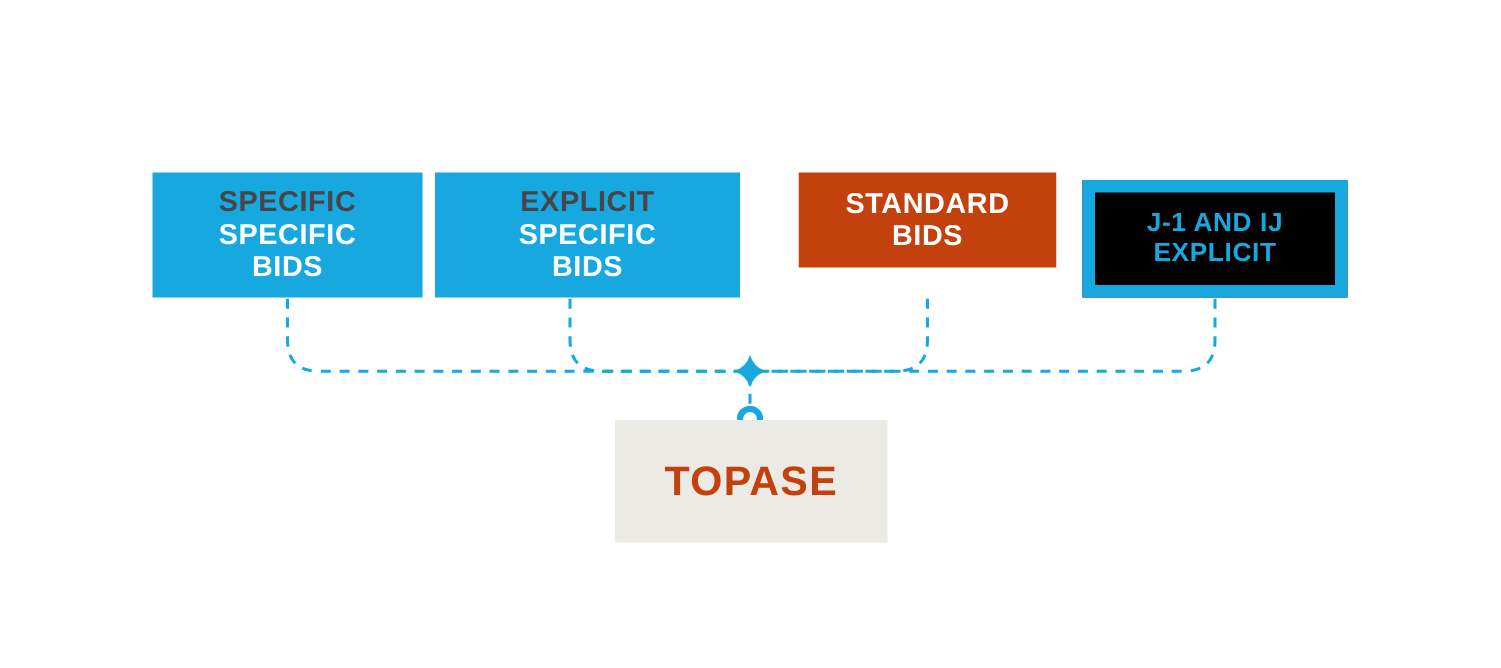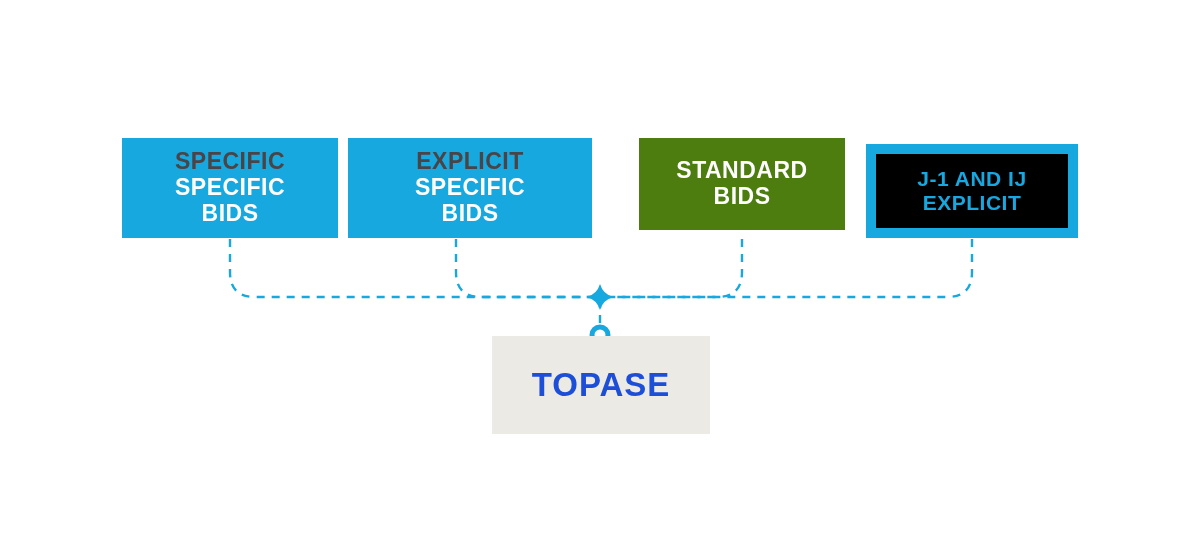--- a/index.html
+++ b/index.html
@@ -61,22 +61,22 @@
     background: #17a8e0;
   }
   #node-explicit .l1 { color: #4a4447; font-size: 23px; }
   #node-explicit .l2,
   #node-explicit .l3 { color: #ffffff; font-size: 23px; }
   
   #node-standard {
     left: 639px;
     top: 138px;
     width: 206px;
-    height: 92px;
-    background: #4d7c0f;
+    height: 76px;
+    background: #c2410c;
   }
   #node-standard .l1,
   #node-standard .l2 { color: #ffffff; font-size: 23px; }
   
   #node-schedules {
     left: 866px;
     top: 144px;
     width: 212px;
     height: 94px;
     background: #000000;
@@ -86,21 +86,21 @@
   #node-schedules .l2 { color: #17a8e0; font-size: 21px; }
   
   #node-topase {
     left: 492px;
     top: 336px;
     width: 218px;
     height: 98px;
     background: #ebeae5;
   }
   #node-topase .l1 {
-    color: #1d4ed8;
+    color: #c2410c;
     font-size: 33px;
     letter-spacing: 1px;
   }
 </style>
 </head>
 <body>
 
 <div id="canvas">
 
   <svg class="connector-layer" viewBox="0 0 1201 534">

